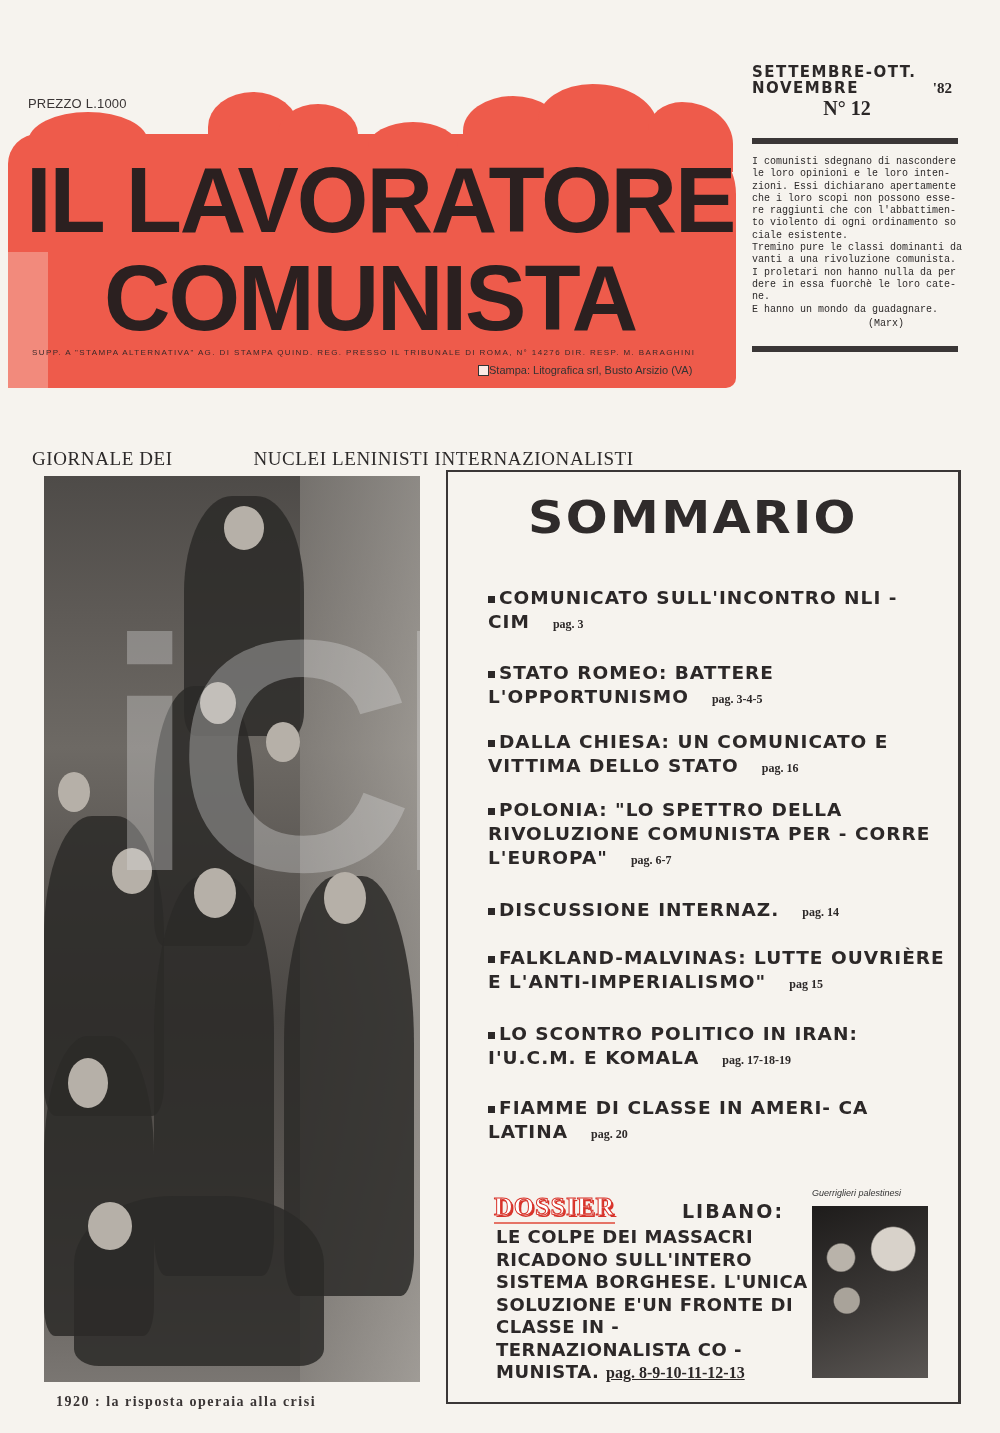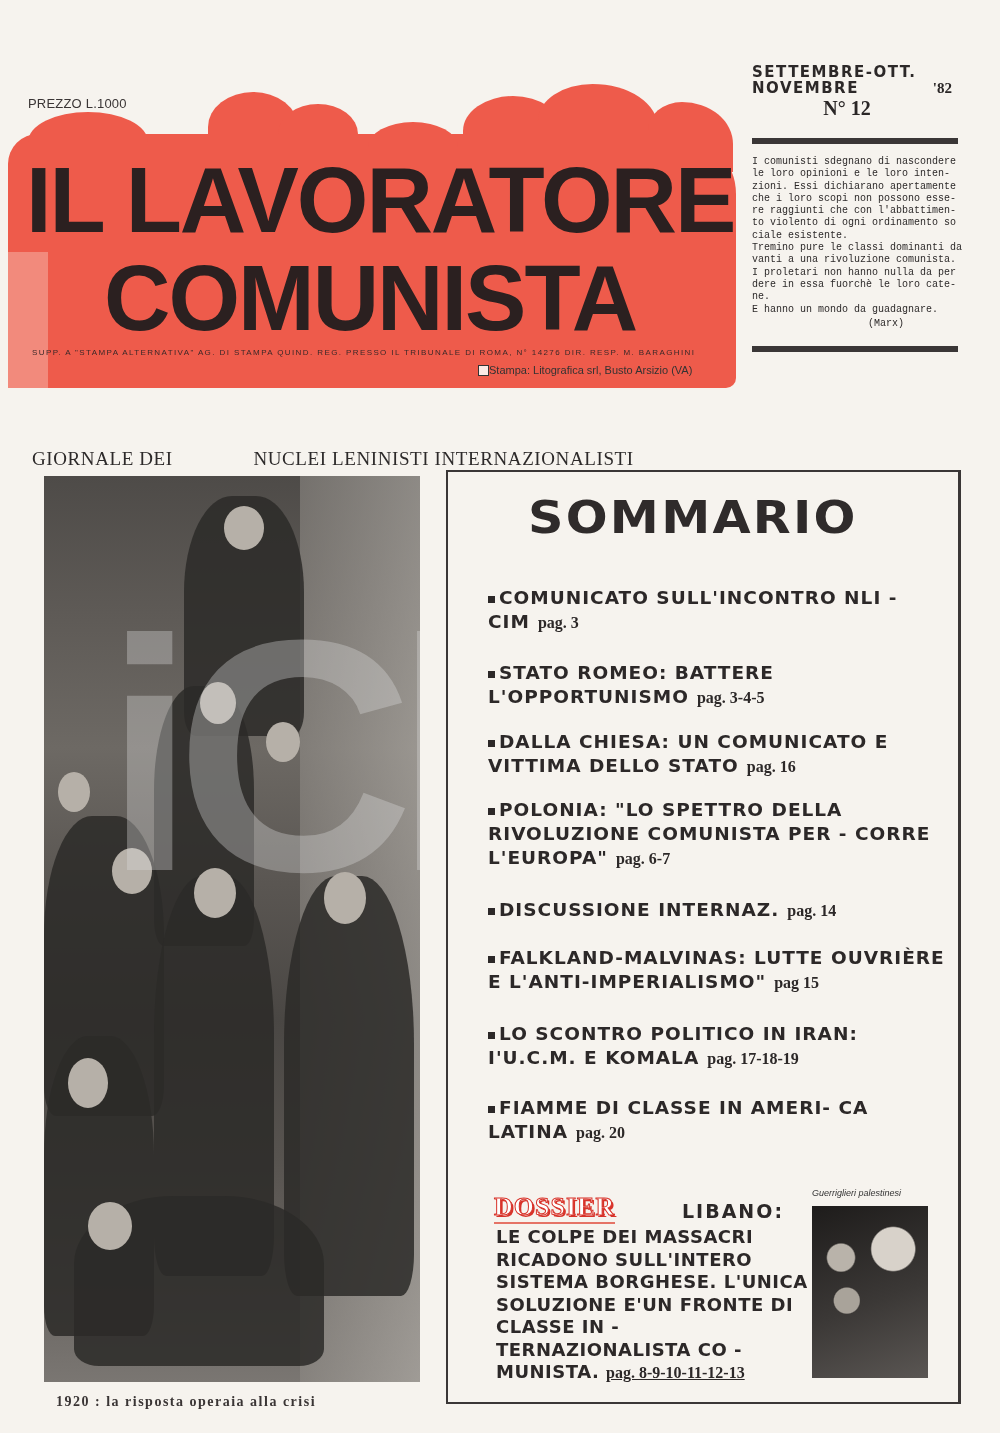--- a/index.html
+++ b/index.html
@@ -38,21 +38,21 @@
   .photo .figure { position:absolute; background:#2c2a28; border-radius:40% 40% 10% 10%; opacity:0.85; }
   .photo .face { position:absolute; background:#b6b0a8; border-radius:50%; }
   .watermark { position:absolute; color:rgba(220,220,220,0.35); font-family:"Liberation Sans", sans-serif; font-size:330px; font-weight:bold; left:60px; top:90px; letter-spacing:-20px; }
   .photo-caption { left:56px; top:1394px; font-family:"Liberation Serif", serif; font-weight:bold; font-size:14px; letter-spacing:1.5px; color:#3a3535; }
 
   
   .somm-box { left:446px; top:470px; width:510px; height:930px; border:2px solid #3a3636; border-right:3px solid #3a3636; }
   .somm-title { left:528px; top:492px; font-family:"DejaVu Sans", sans-serif; font-weight:bold; font-size:44px; letter-spacing:2px; color:#2f2b2b; transform:scaleX(1.12); transform-origin:left; }
   .item { position:absolute; left:488px; width:460px; font-family:"DejaVu Sans", sans-serif; font-weight:bold; font-size:18.5px; line-height:24px; color:#2c2828; letter-spacing:1px; }
   .item .bullet { display:inline-block; width:7px; height:7px; background:#2c2828; margin-right:4px; vertical-align:1px; }
-  .item .pg { font-family:"Liberation Serif", serif; font-size:16px; letter-spacing:0; margin-left:8px; }
+  .item .pg { font-family:"Liberation Serif", serif; font-size:12px; letter-spacing:0; margin-left:23px; }
 
   .dossier-tag { left:494px; top:1192px; font-family:"Liberation Serif", serif; font-weight:bold; font-size:26px; color:#fff; -webkit-text-stroke:1px #d8332a; letter-spacing:1px; text-shadow:2px 2px 0 #d8332a; border-bottom:2px solid #e57366; padding-bottom:0; }
   .dossier-kicker { left:682px; top:1200px; font-family:"DejaVu Sans", sans-serif; font-weight:bold; font-size:19px; letter-spacing:2px; color:#2c2828; }
   .dossier-body { left:496px; top:1226px; width:320px; font-family:"DejaVu Sans", sans-serif; font-weight:bold; font-size:18px; line-height:22.5px; color:#2c2828; letter-spacing:0.5px; }
   .dossier-body .pg { font-family:"Liberation Serif", serif; font-size:16px; text-decoration:underline; letter-spacing:0; }
   .dossier-photo-caption { left:812px; top:1188px; font-size:9px; font-style:italic; color:#333; }
   .dossier-photo { left:812px; top:1206px; width:116px; height:172px; background:radial-gradient(circle at 70% 25%,#d8d2ca 0 14%,transparent 15%),radial-gradient(circle at 25% 30%,#b9b3aa 0 9%,transparent 10%),radial-gradient(circle at 30% 55%,#a9a39a 0 10%,transparent 11%),linear-gradient(160deg,#1e1c1b,#3b3836 55%,#5a5653); }
 </style>
 </head>
 <body>

